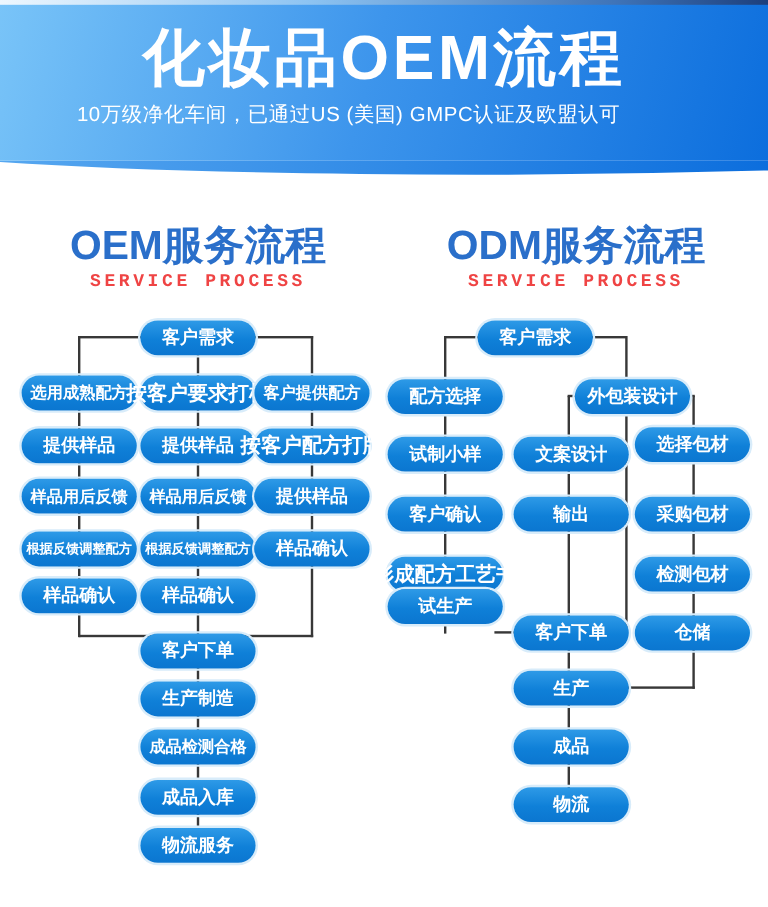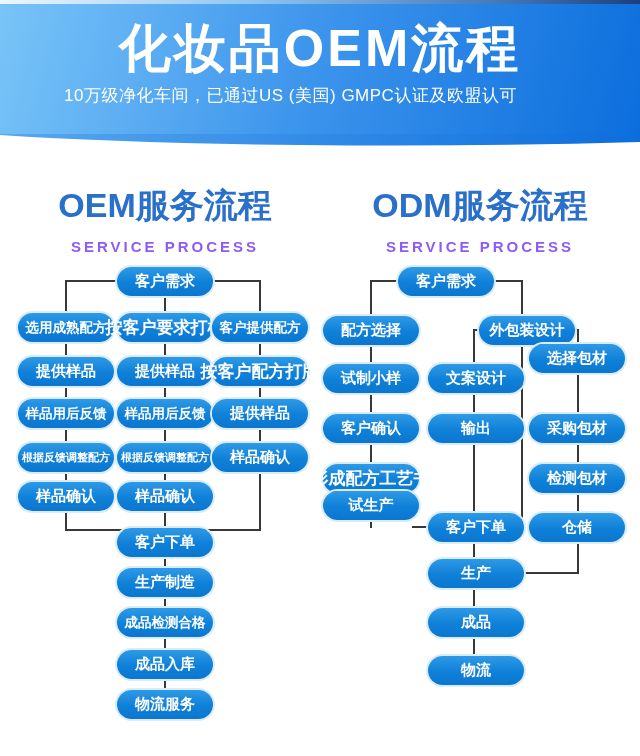--- a/index.html
+++ b/index.html
@@ -15,21 +15,21 @@
   .banner-title{position:absolute;left:0;top:14px;width:640px;text-align:center;
                 color:#ffffff;font-size:52px;font-weight:800;letter-spacing:3px;z-index:2;}
   .banner-sub{position:absolute;left:0;top:84px;width:581px;text-align:center;
               color:#ffffff;font-size:17px;font-weight:400;letter-spacing:0.5px;z-index:2;}
 
   
   .sec{position:absolute;top:186px;text-align:center;z-index:2;}
   .sec.oem{left:0;width:330px;}
   .sec.odm{left:320px;width:320px;}
   .sec-title{font-size:34px;font-weight:800;color:#2a6fca;line-height:38px;}
-  .sec-sub{font-size:15px;font-weight:600;color:#8b5cf6;letter-spacing:3px;margin-top:14px;}
+  .sec-sub{font-size:15px;font-weight:600;color:#ef4444;letter-spacing:3px;margin-top:2px;font-family:Liberation Mono, monospace;}
 
   
   .ln{position:absolute;background:#383838;z-index:1;}
 
   
   .pill{position:absolute;width:96px;height:29px;border-radius:15px;z-index:2;
         background:linear-gradient(180deg,#2e9ae7 0%,#0f80d8 55%,#0b76d0 100%);
         box-shadow:0 0 0 2px #d8ecfa;
         color:#ffffff;font-weight:700;font-size:15px;
         display:flex;align-items:center;justify-content:center;white-space:nowrap;}
@@ -113,21 +113,21 @@
   <div class="pill" style="left:323px;top:414px">客户确认</div>
   <div class="pill n7" style="left:323px;top:464px">形成配方工艺书</div>
   <div class="pill" style="left:323px;top:491px">试生产</div>
 
   <div class="pill" style="left:479px;top:316px">外包装设计</div>
 
   <div class="pill" style="left:428px;top:364px">文案设计</div>
   <div class="pill" style="left:428px;top:414px">输出</div>
   <div class="pill" style="left:428px;top:513px">客户下单</div>
 
-  <div class="pill" style="left:529px;top:344px">选择包材</div>
+  <div class="pill" style="left:529px;top:356px">选择包材</div>
   <div class="pill" style="left:529px;top:414px">采购包材</div>
   <div class="pill" style="left:529px;top:464px">检测包材</div>
   <div class="pill" style="left:529px;top:513px">仓储</div>
 
   <div class="pill" style="left:428px;top:559px">生产</div>
   <div class="pill" style="left:428px;top:608px">成品</div>
   <div class="pill" style="left:428px;top:656px">物流</div>
 
 </div>
 

